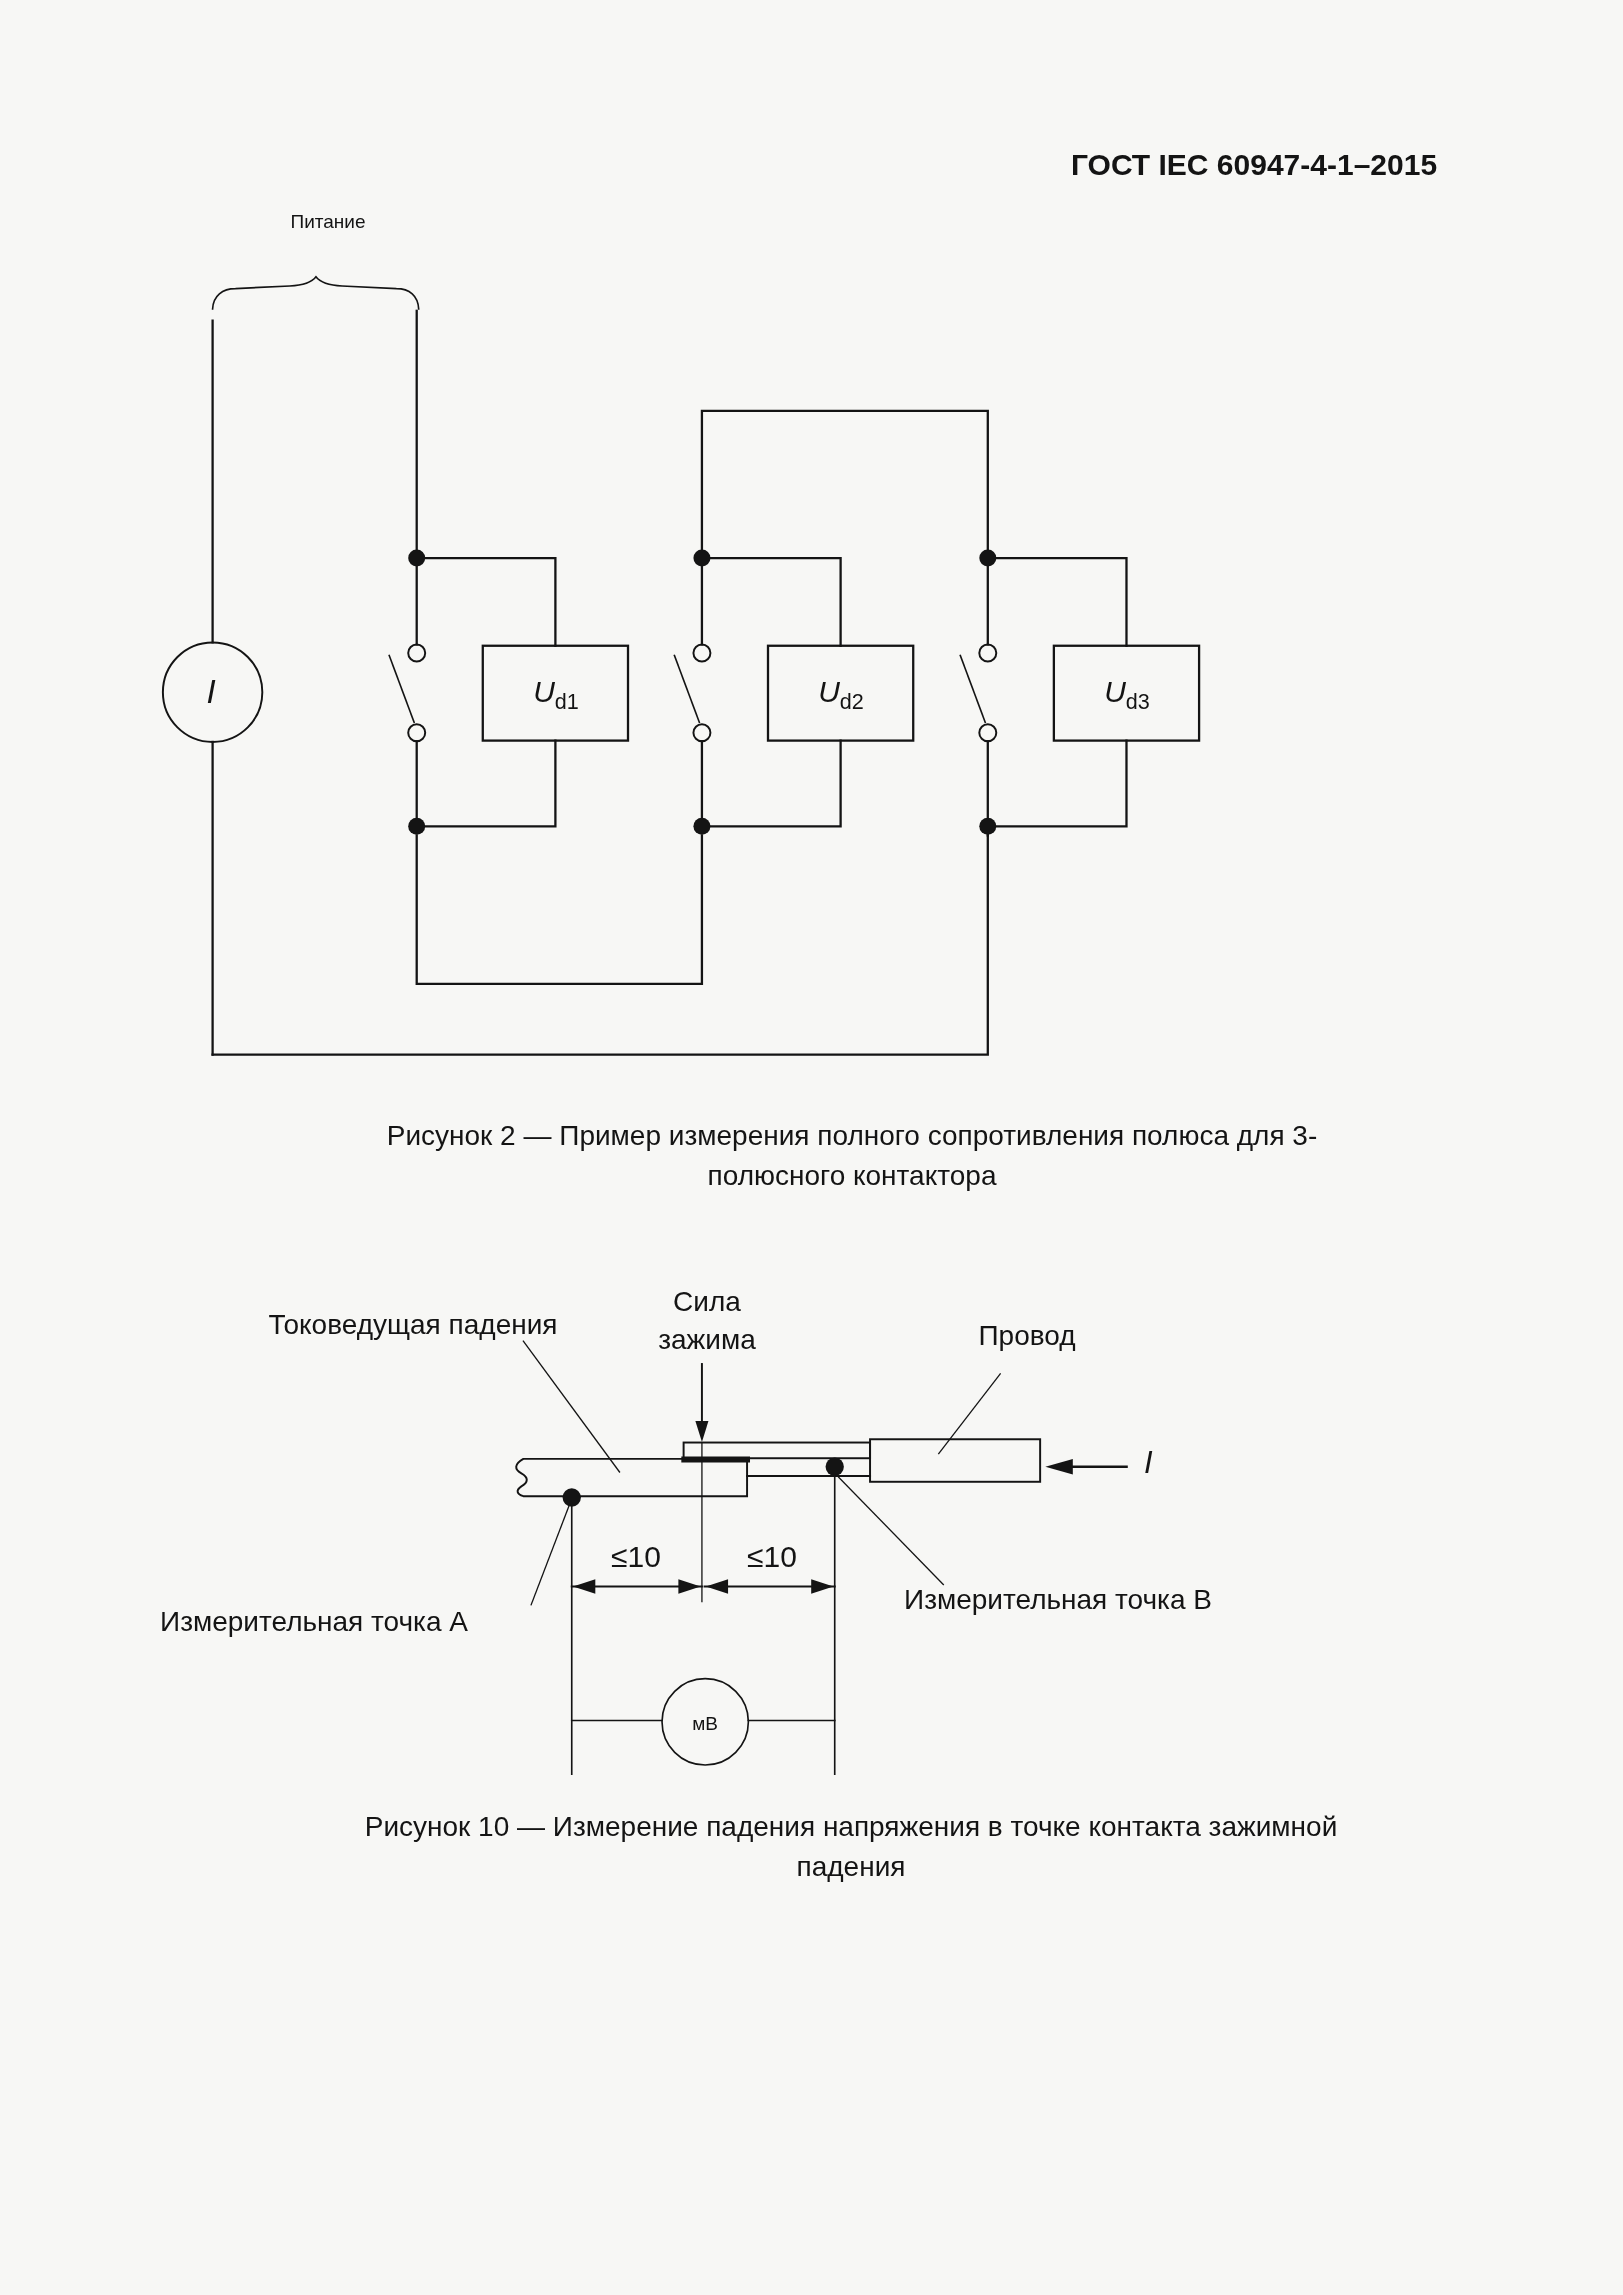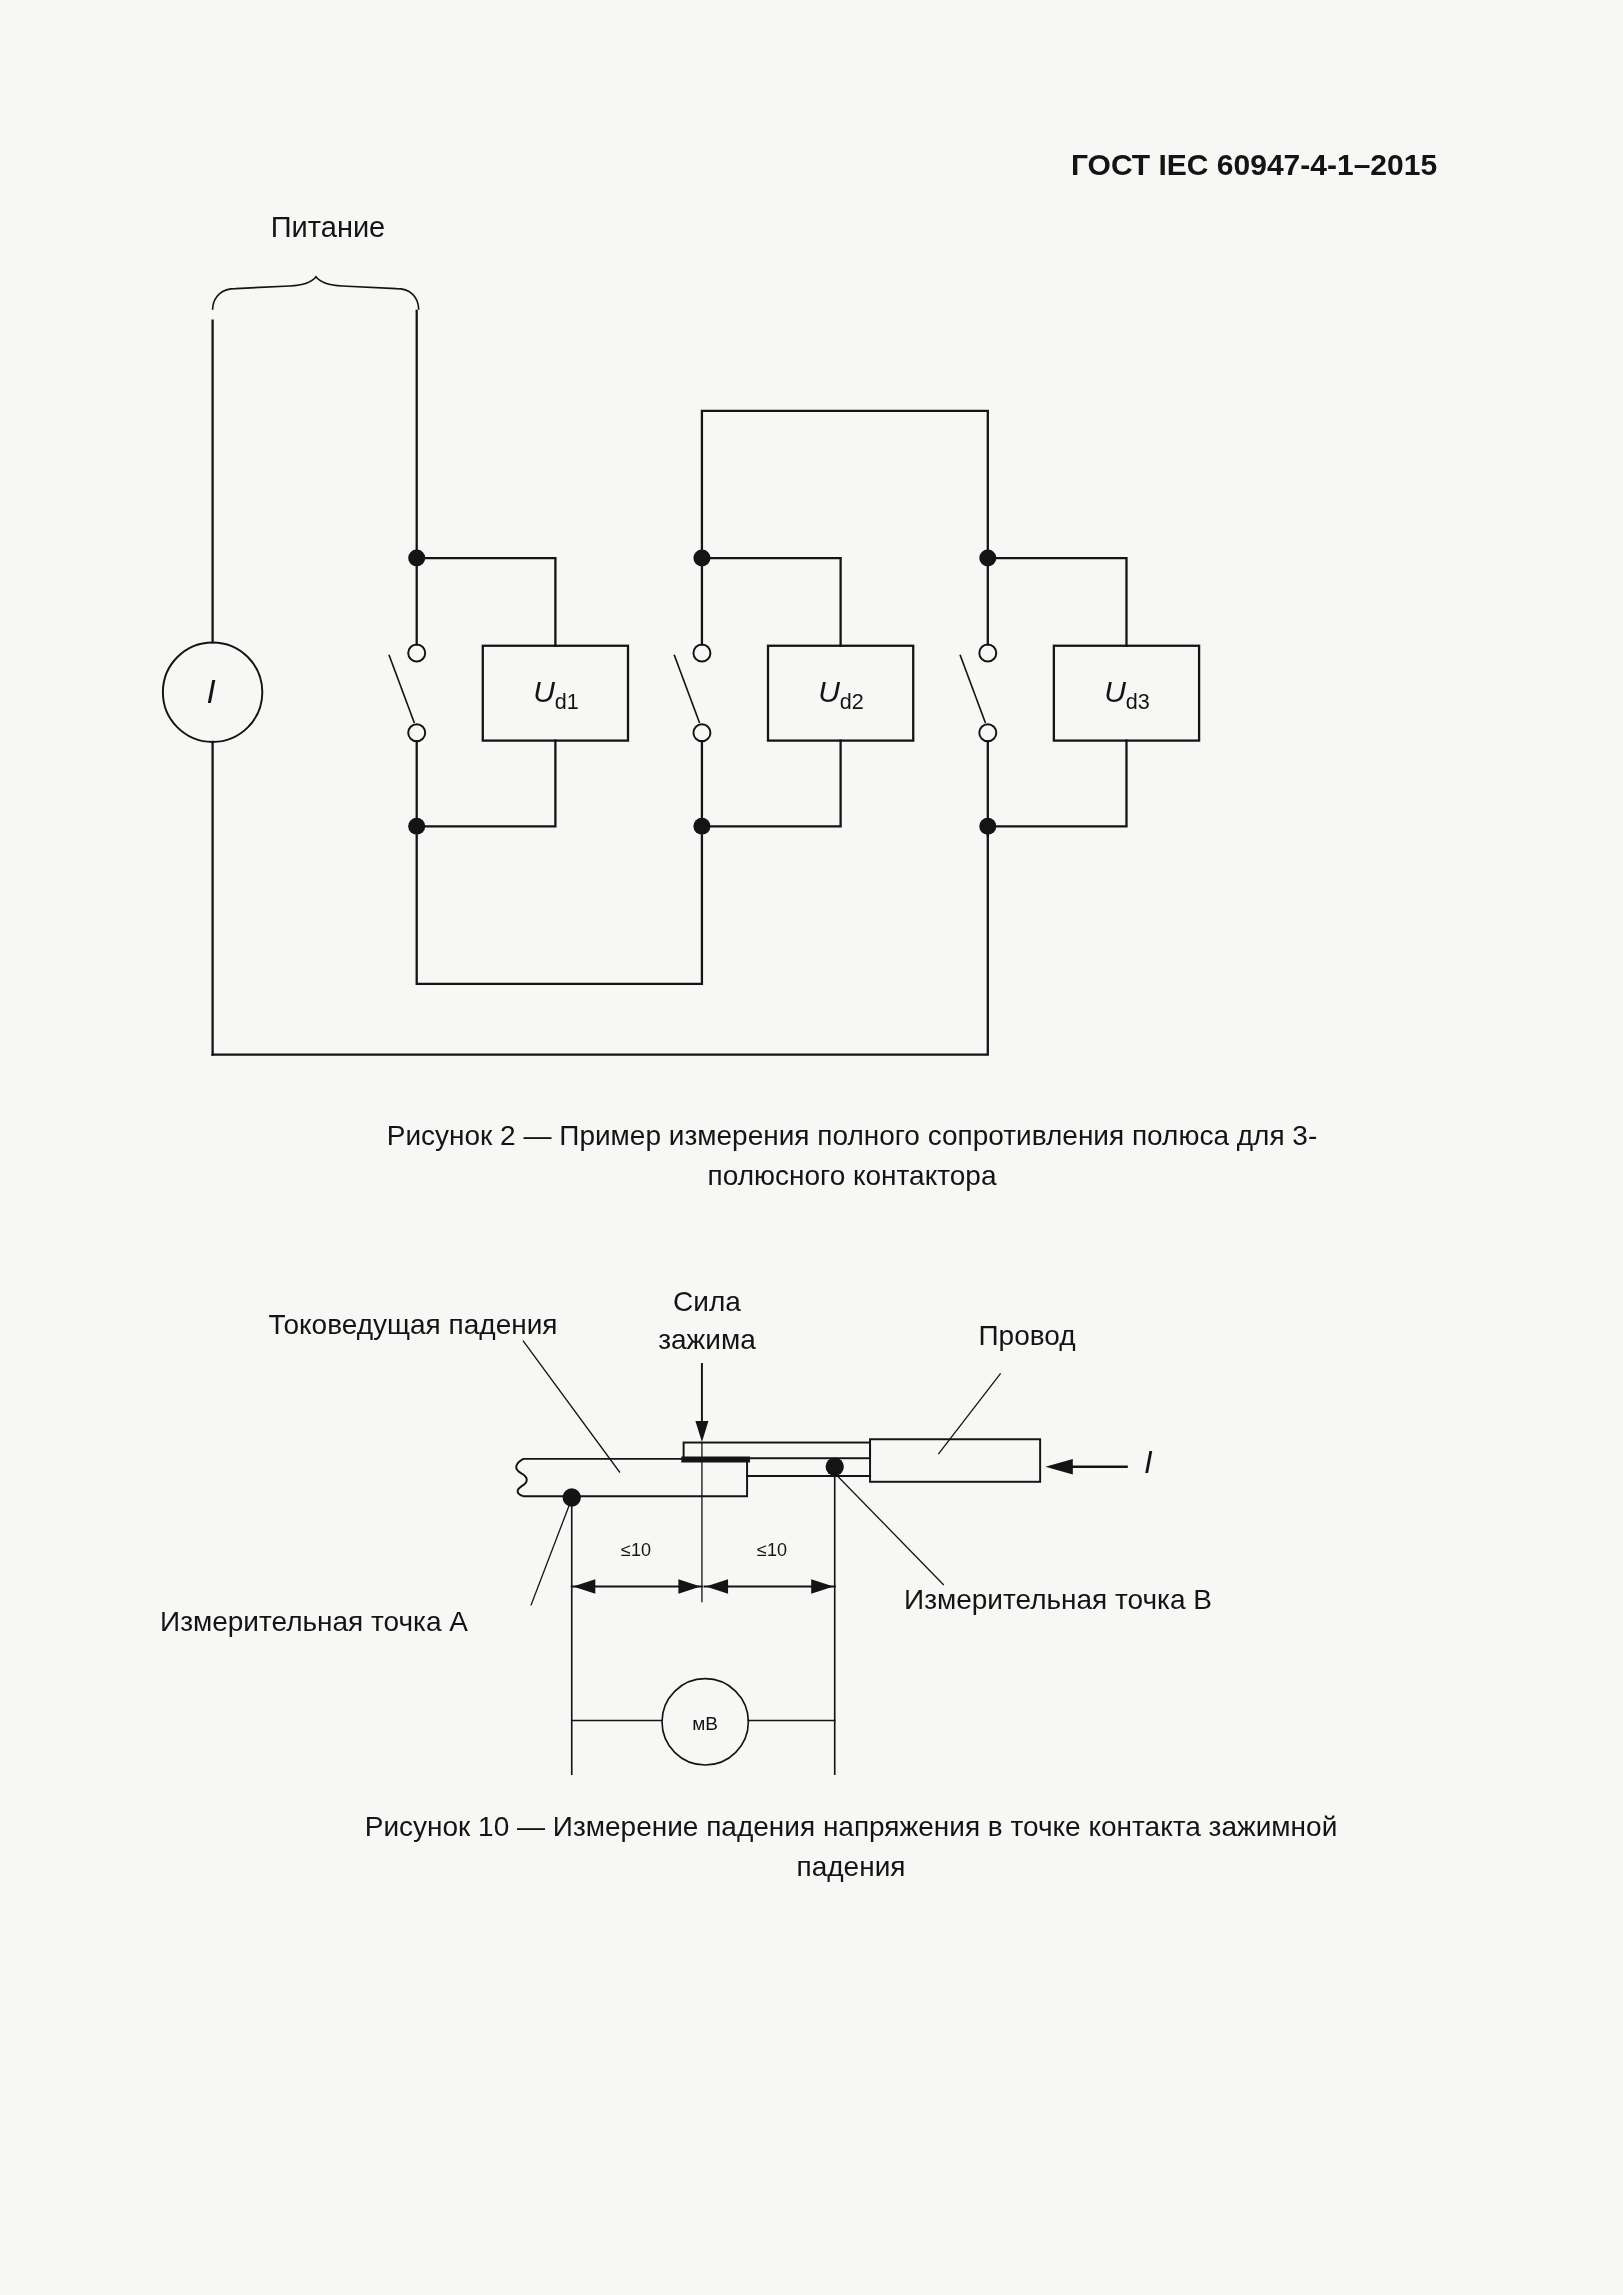--- a/index.html
+++ b/index.html
@@ -19,21 +19,21 @@
     font-size:28px;
     line-height:1.15;
   }
   .center{transform:translateX(-50%);}
   .header{font-weight:bold;font-size:30px;letter-spacing:0px;}
   .ital{font-style:italic;}
   .boxlabel{font-size:30px;}
   .boxlabel sub{font-size:21.6px;font-style:normal;line-height:0;}
   .srclabel{font-size:33px;transform:translate(-50%,-50%);}
   .meterlabel{font-size:19px;transform:translate(-50%,-50%);}
-  .dim{font-size:18px;}
+  .dim{font-size:30px;}
   .caption{font-size:28px;}
 </style>
 </head>
 <body>
 
 <div class="page">
 
   <svg class="lineart" width="1623" height="2295" viewBox="0 0 2481 3508" fill="none" stroke="#141414" stroke-width="3.5" stroke-linecap="square">
 
     <g>
@@ -132,21 +132,21 @@
 
       <path stroke-width="2" d="M800 2050 L947 2250"></path>
       <path stroke-width="2" d="M1529 2100 L1435 2222"></path>
       <path stroke-width="2" d="M812 2453 L872 2296"></path>
       <path stroke-width="2" d="M1282 2258 L1442 2422"></path>
     </g>
   </svg>
 
   <div class="txt header" style="left:1071px; top:148px;">ГОСТ IEC 60947-4-1–2015</div>
 
-  <div class="txt center" style="left:328px; top:211px; font-size:29px;">Питание</div>
+  <div class="txt center" style="left:328px; top:211px; font-size:19px;">Питание</div>
 
   <div class="txt srclabel ital" style="left:211px; top:692px;">I</div>
 
   <div class="txt center boxlabel" style="left:556px; top:675px;"><span class="ital">U</span><sub>d1</sub></div>
   <div class="txt center boxlabel" style="left:841px; top:675px;"><span class="ital">U</span><sub>d2</sub></div>
   <div class="txt center boxlabel" style="left:1127px; top:675px;"><span class="ital">U</span><sub>d3</sub></div>
 
   <div class="txt center caption" style="left:852px; top:1120px;">Рисунок 2 — Пример измерения полного сопротивления полюса для 3-</div>
   <div class="txt center caption" style="left:852px; top:1160px;">полюсного контактора</div>
 

